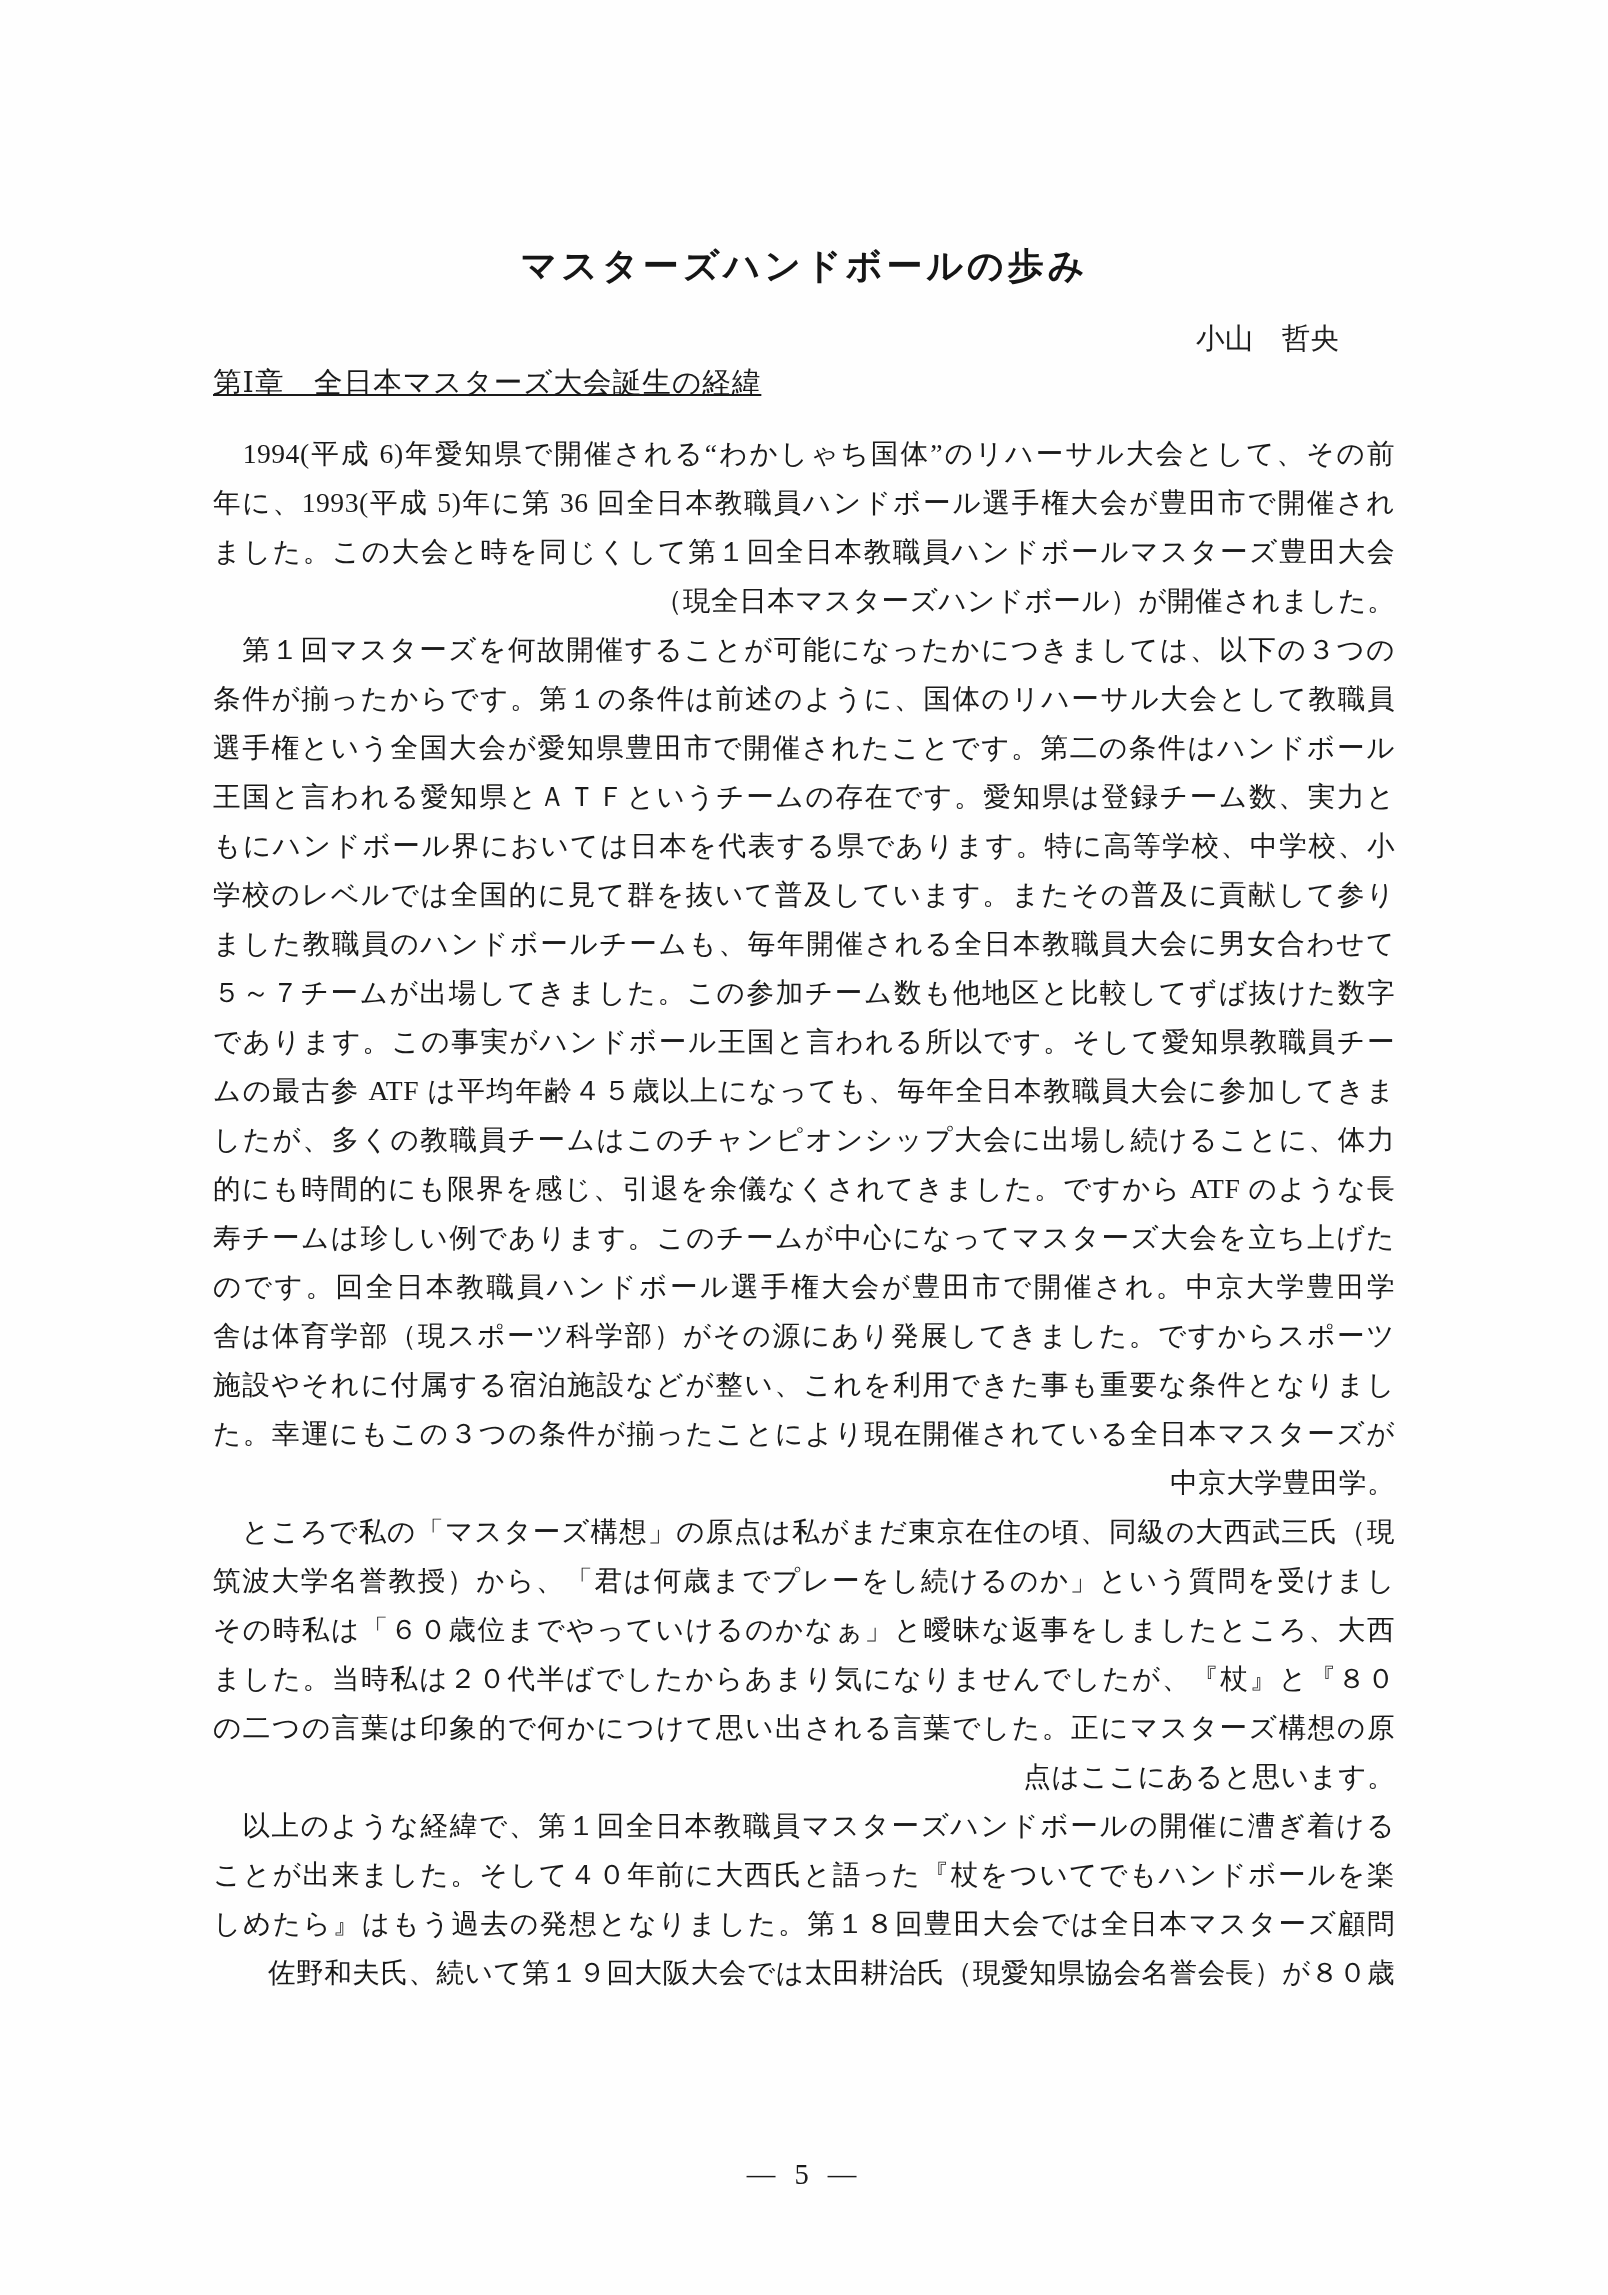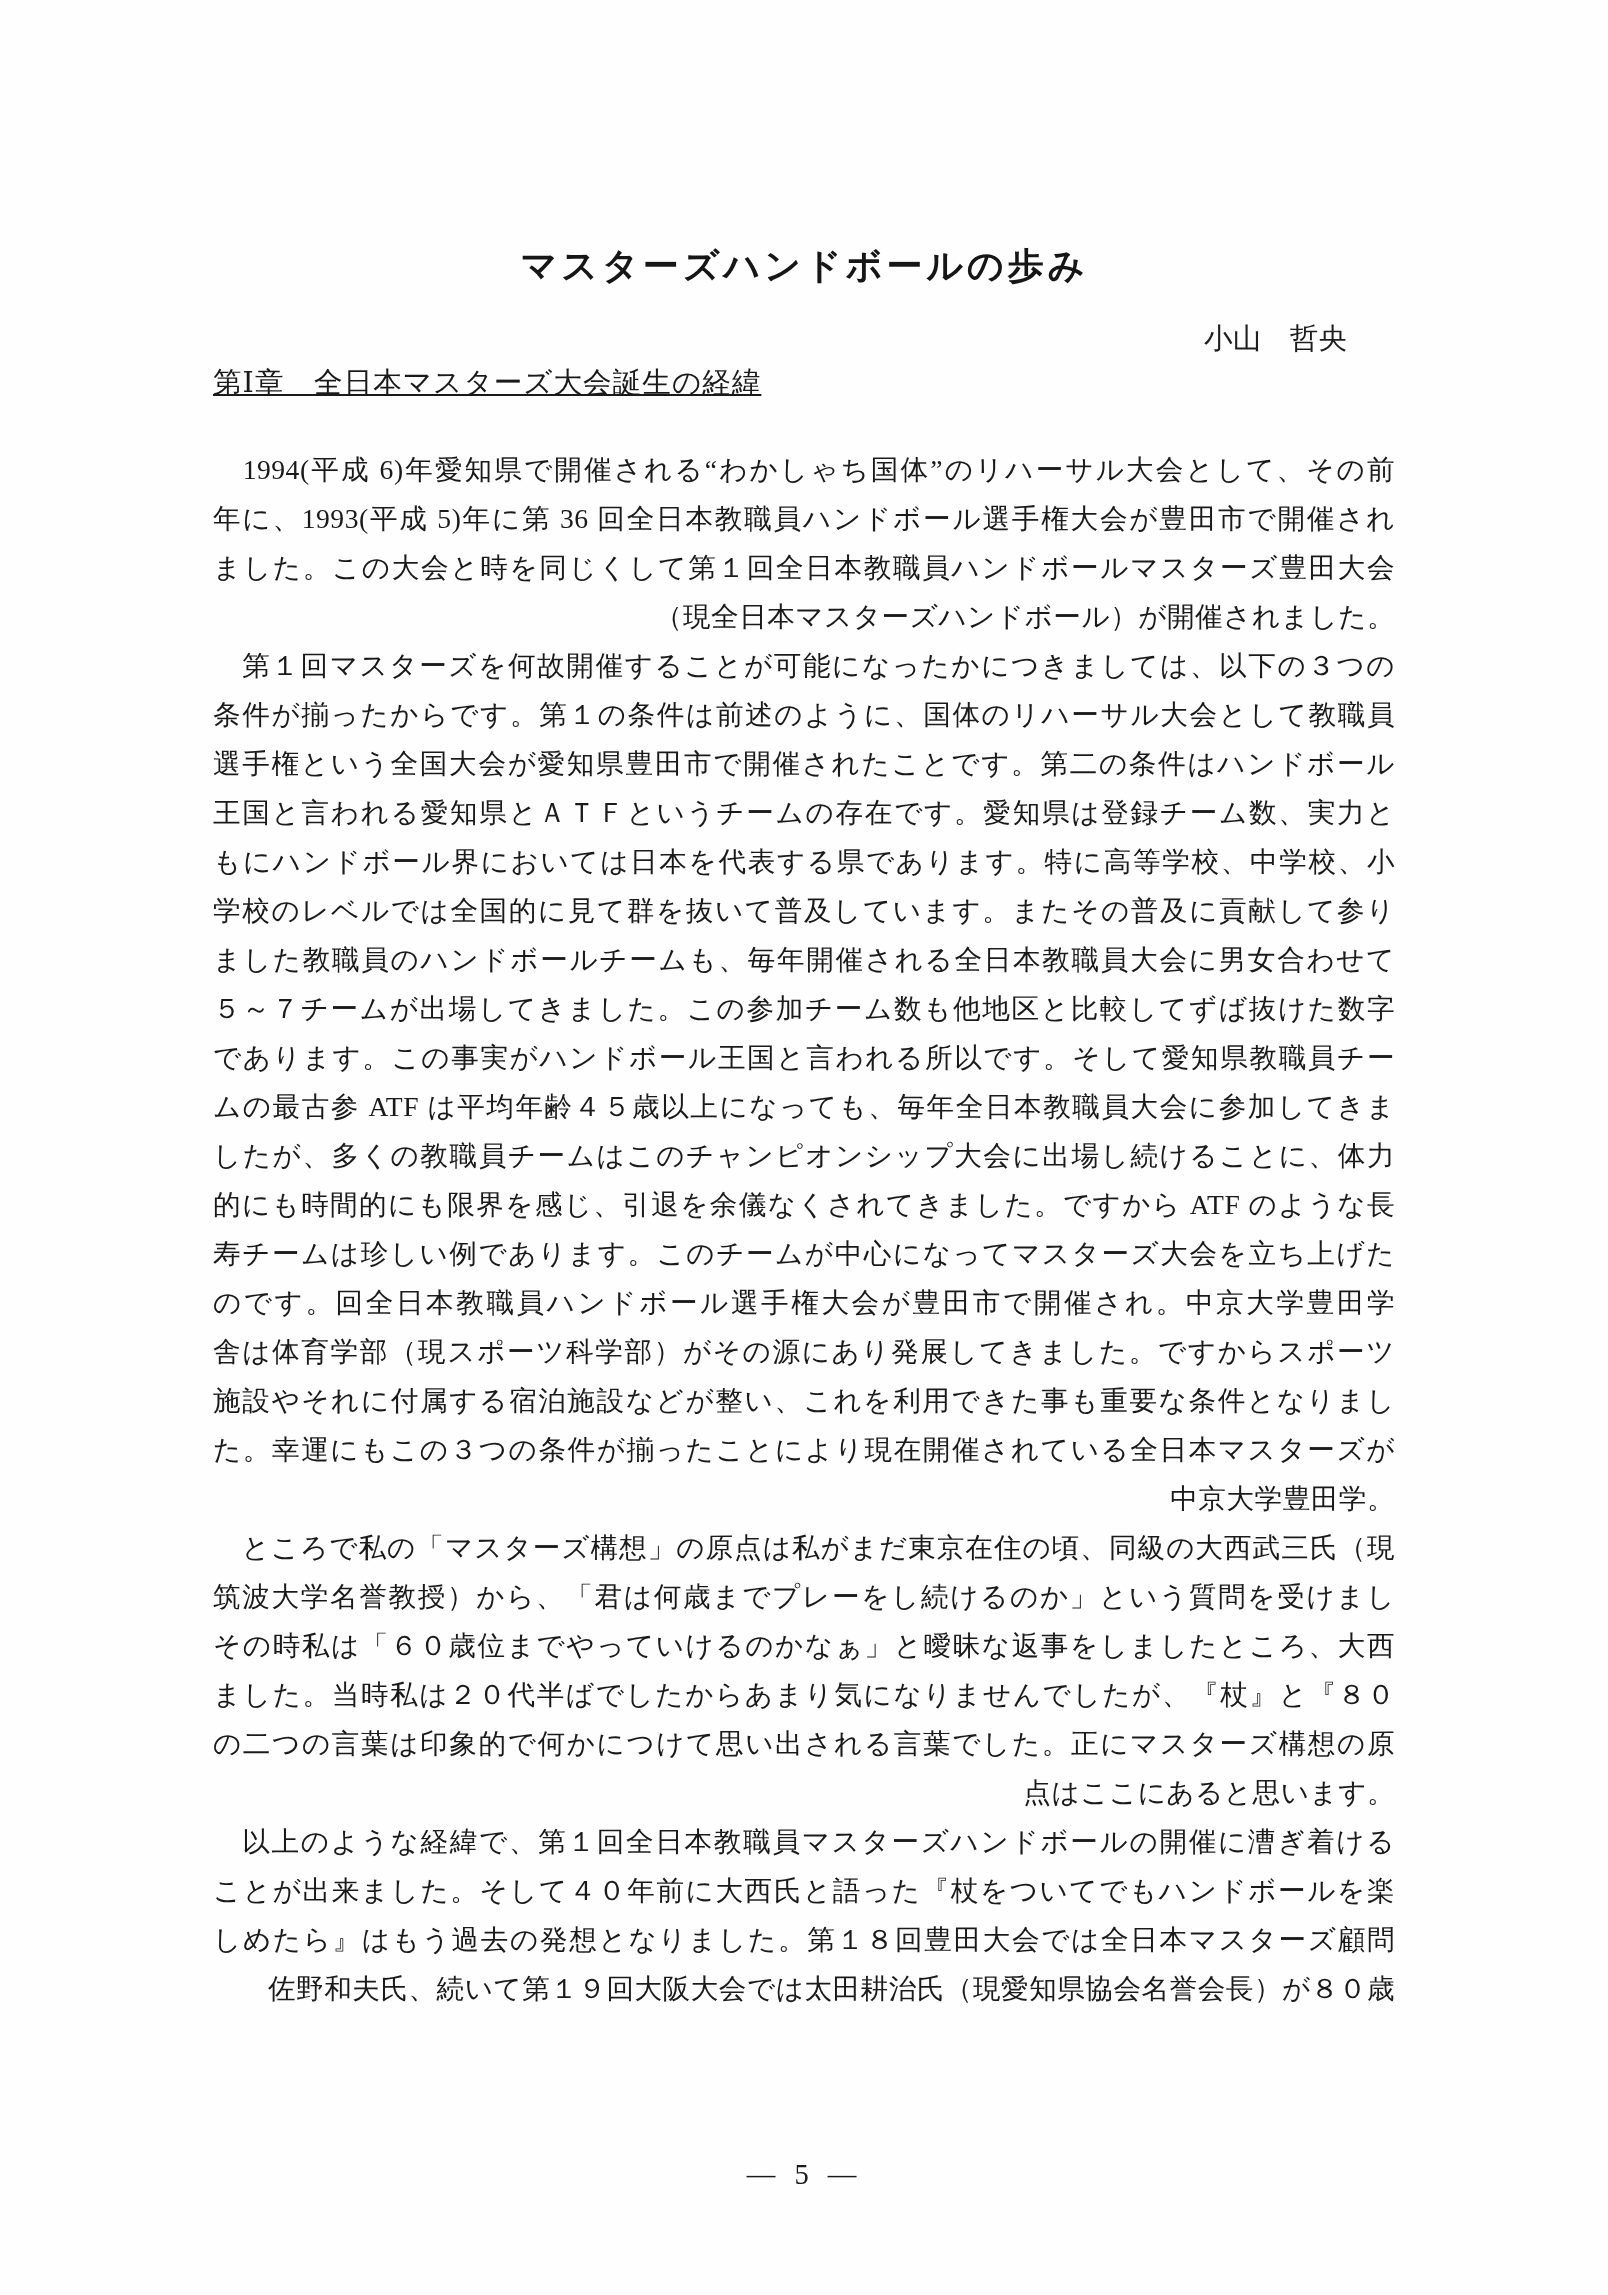--- a/index.html
+++ b/index.html
@@ -19,40 +19,40 @@
     width: 100%;
     text-align: center;
     font-size: 36px;
     font-weight: 600;
     letter-spacing: 3.9px;
     color: #161616;
   }
   .author {
     position: absolute;
     top: 319px;
-    left: 222px;
+    left: 214px;
     width: 1182px;
     text-align: right;
     padding-right: 57px;
     box-sizing: border-box;
     font-size: 28.6px;
     color: #1e1e1e;
   }
   .chapter {
     position: absolute;
     top: 363px;
     left: 213px;
     font-size: 28.6px;
     letter-spacing: 1px;
     color: #1a1a1a;
     text-decoration: underline;
   }
   .body-text {
     position: absolute;
-    top: 445px;
+    top: 429px;
     left: 213px;
     width: 1182px;
     font-size: 27.6px;
     color: #1a1a1a;
   }
   .line {
     height: 49px;
     line-height: 49px;
     overflow: hidden;
     letter-spacing: 0.5px;

